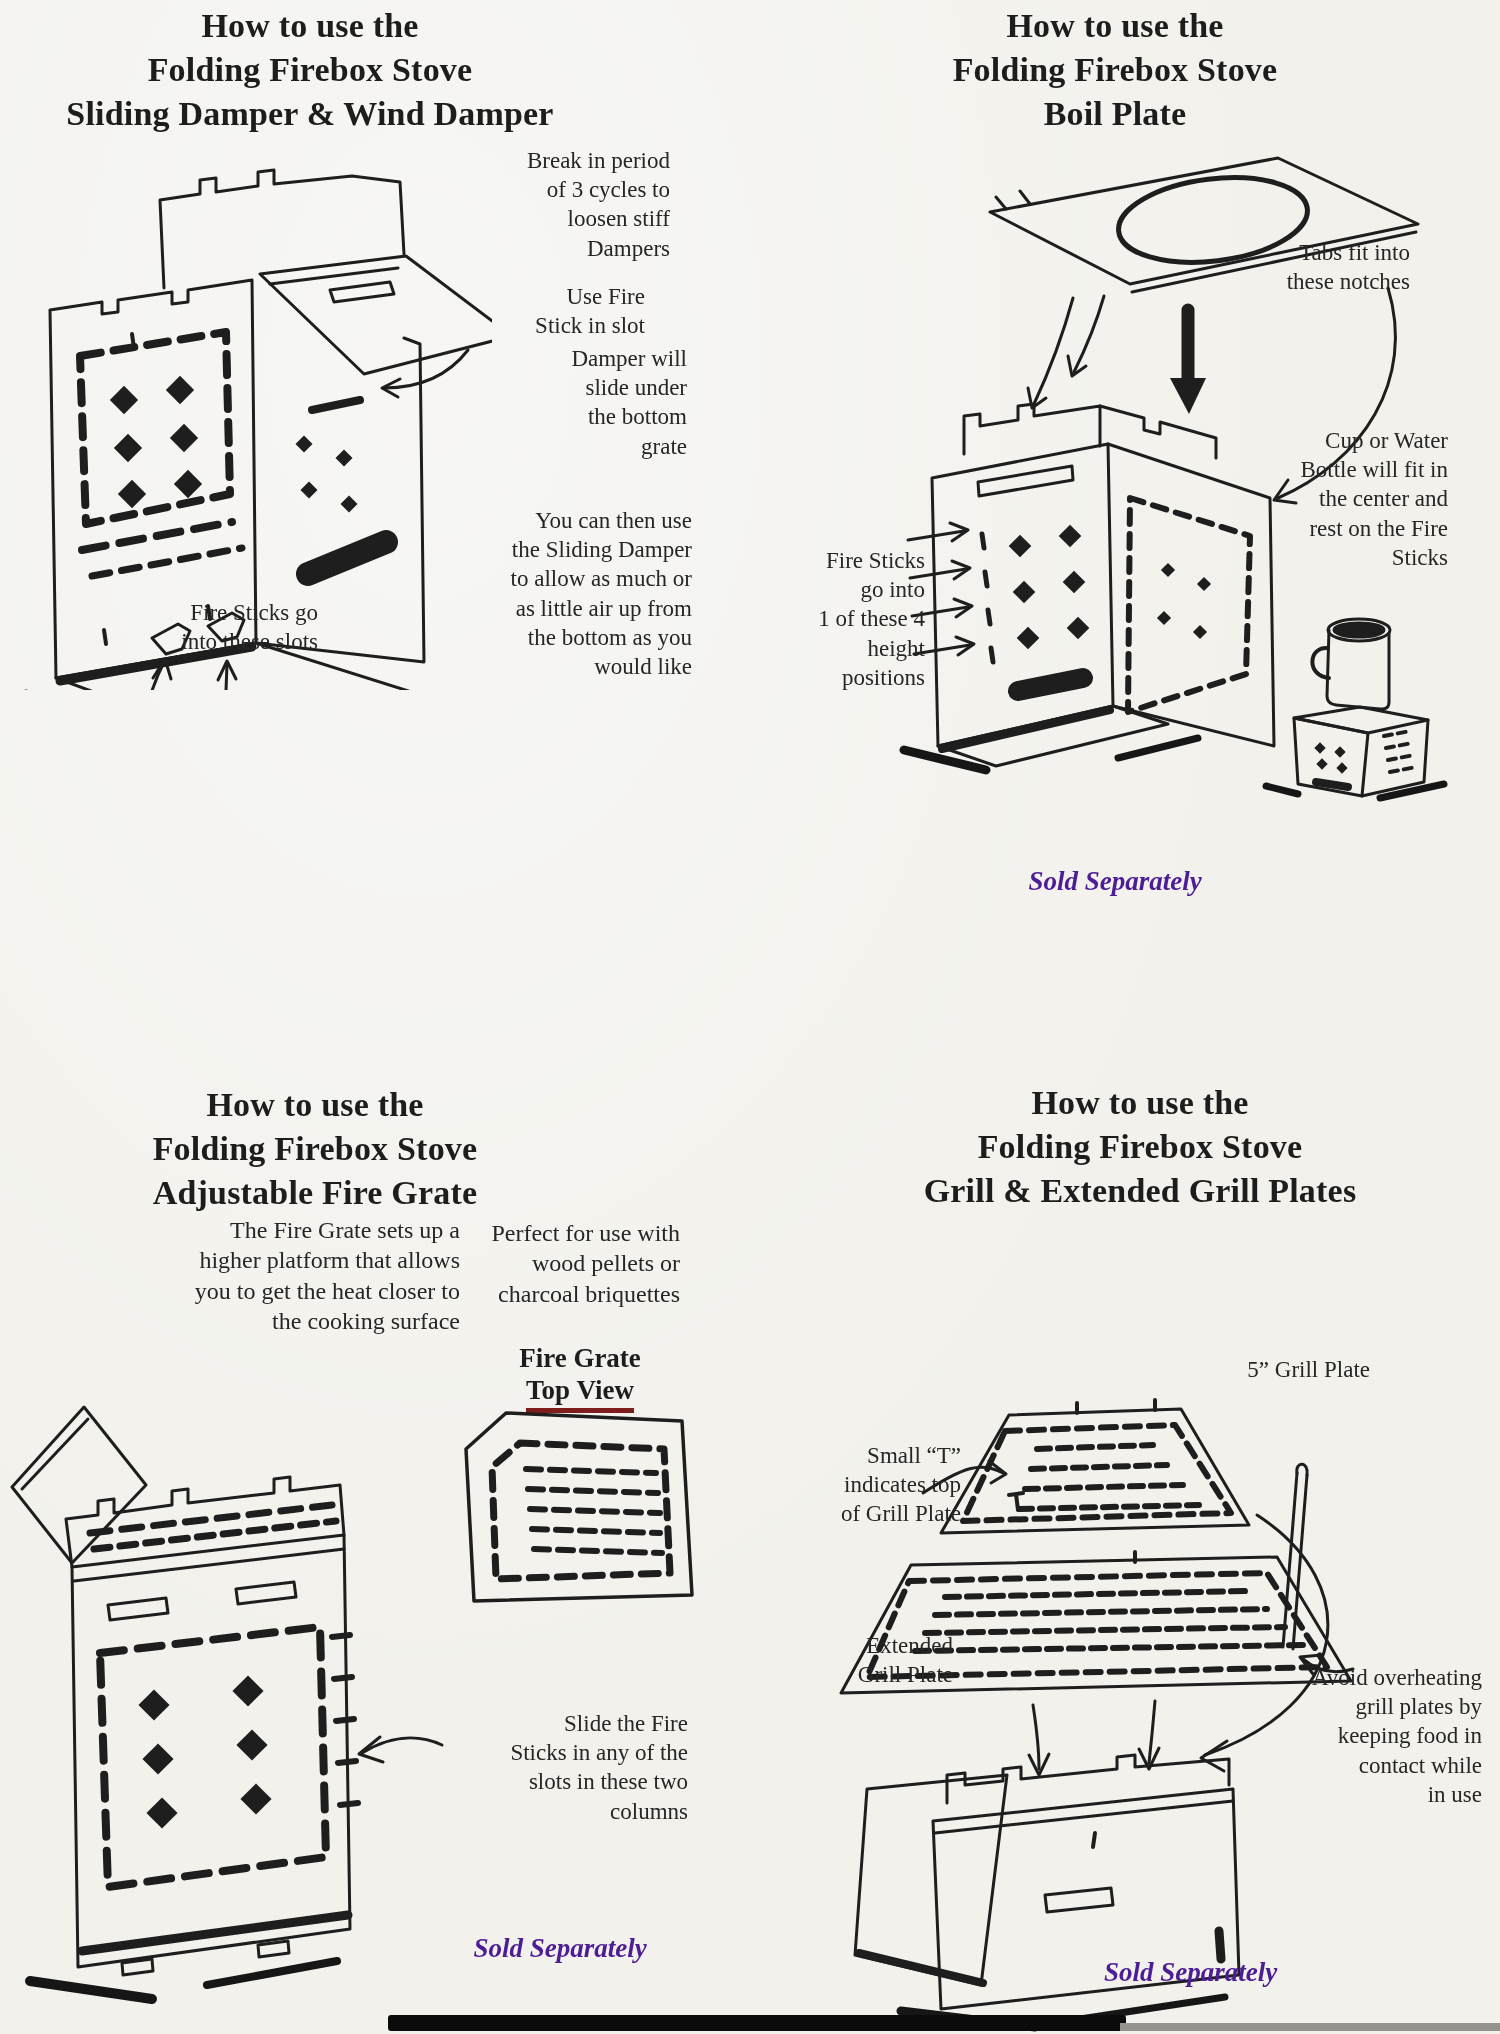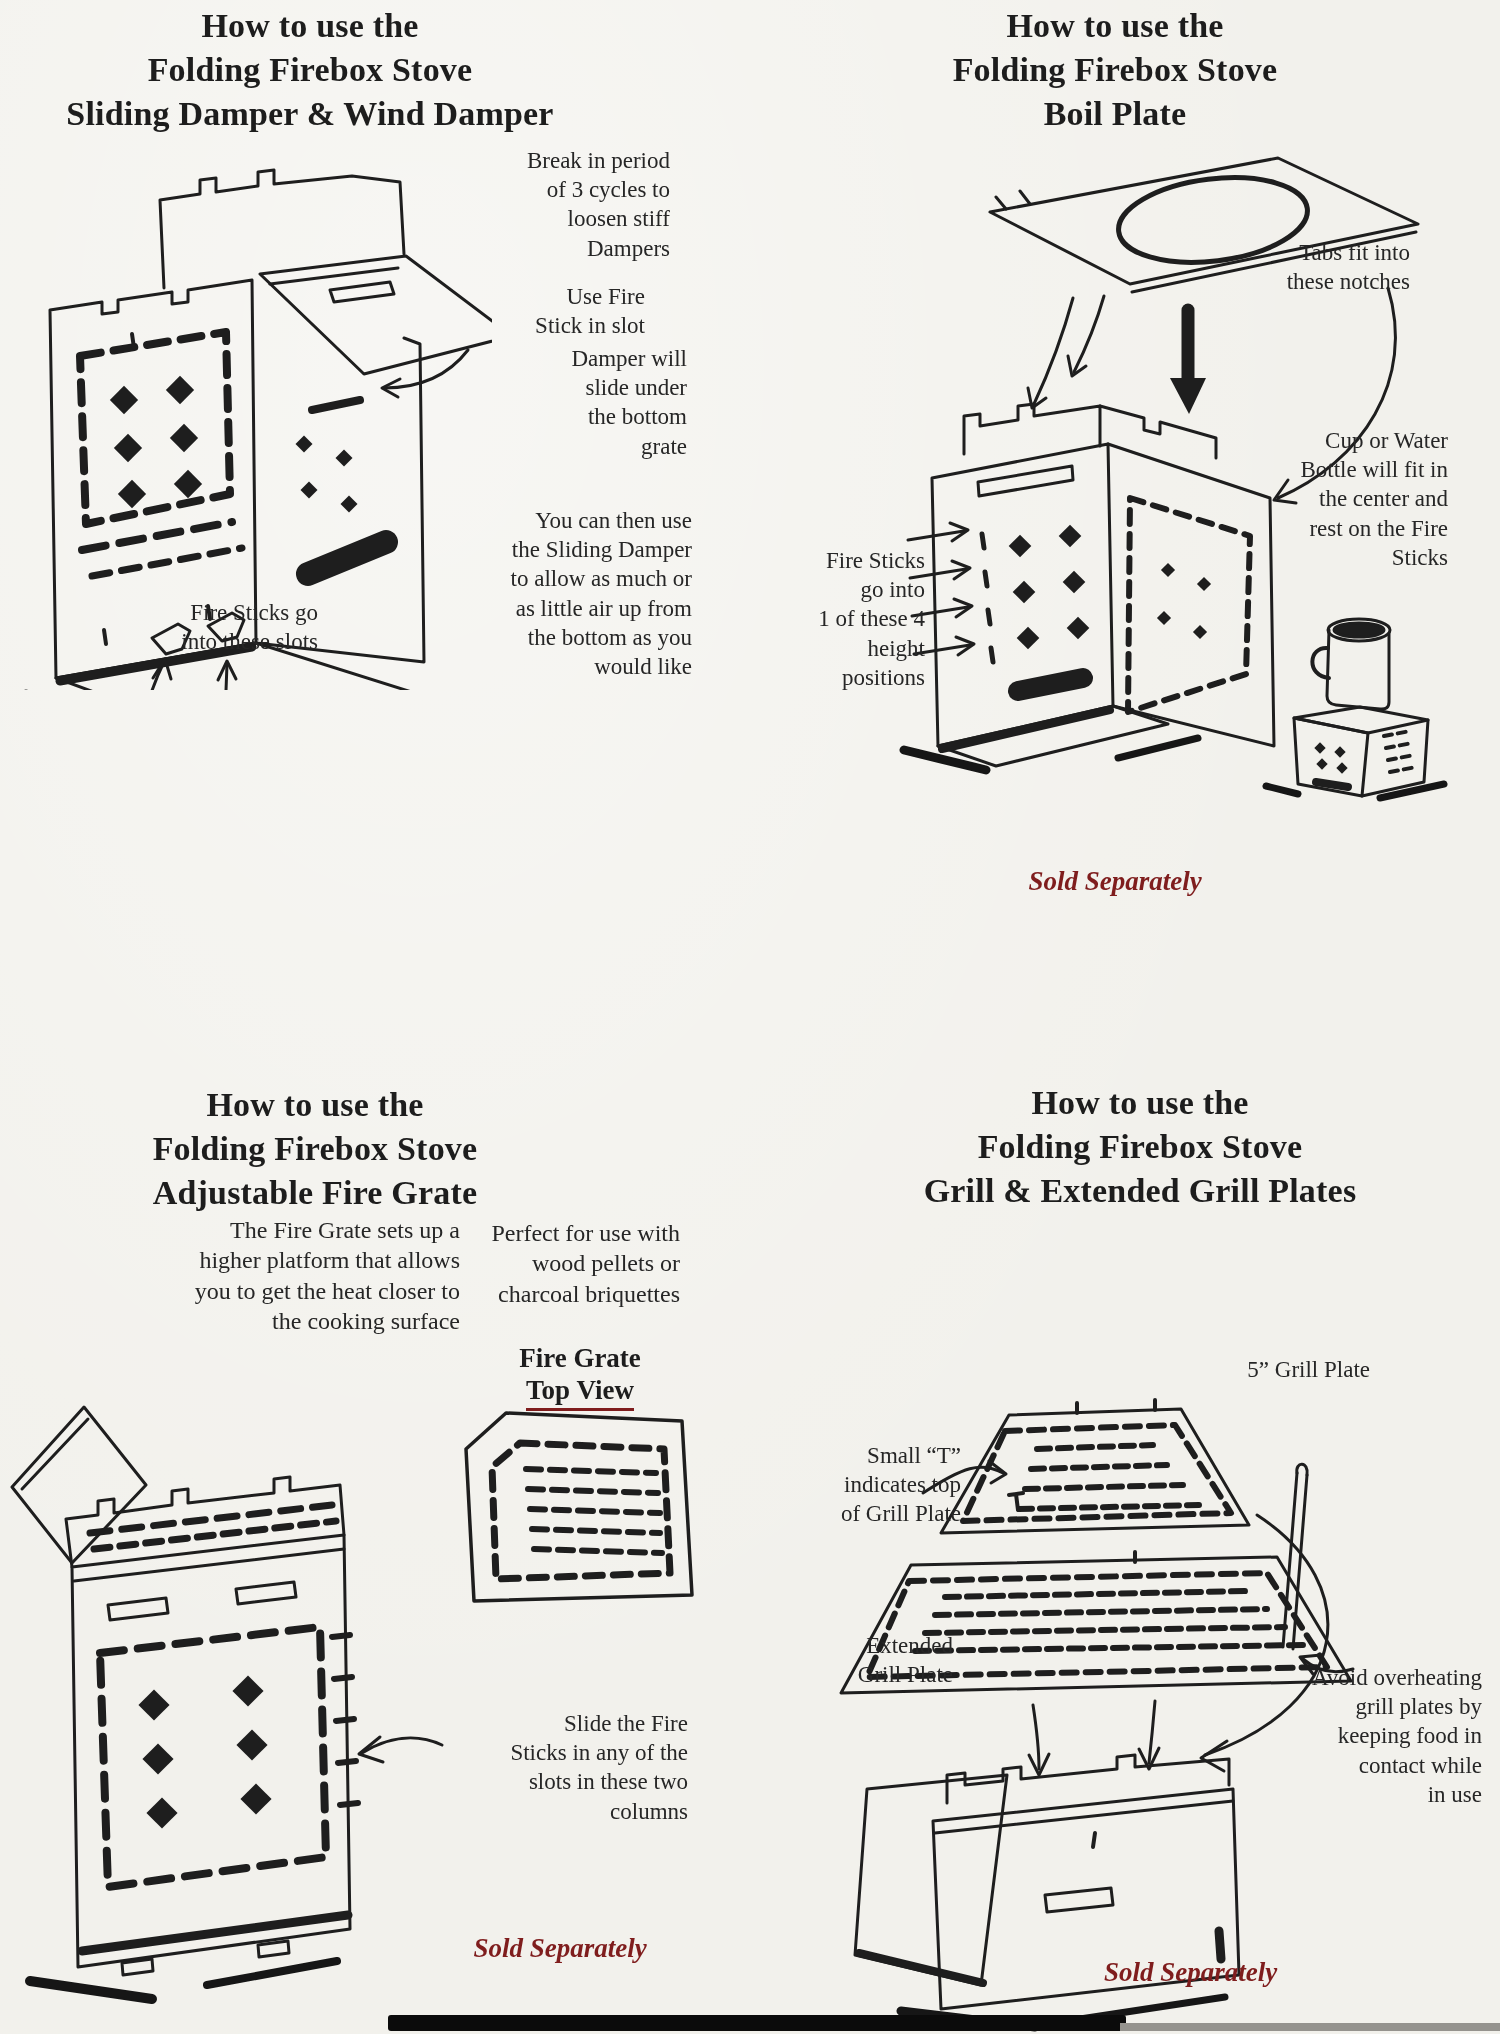--- a/index.html
+++ b/index.html
@@ -15,24 +15,24 @@
   .panel { position:absolute; width:750px; height:1017px; }
   #p1{left:0;top:0} #p2{left:750px;top:0} #p3{left:0;top:1017px} #p4{left:750px;top:1017px}
 
   .title { position:absolute; text-align:center; color:#1d1d1d; }
   .title span { display:block; font-size:34px; line-height:1.3; letter-spacing:.2px; }
 
   .note { position:absolute; text-align:right; font-size:23px; line-height:1.27;
           white-space:pre-line; color:#262626; }
   .intro { font-size:24px; }
   .sold { position:absolute; text-align:center; font-size:27px; font-weight:bold;
-          font-style:italic; color:#7f1d1d; }
+          font-style:italic; color:#4c1d95; }
   .tv-head { position:absolute; text-align:center; font-weight:bold; font-size:27px;
              line-height:1.18; color:#1d1d1d; }
-  .tv-head .u { display:inline-block; border-bottom:3px solid #7f1d1d; padding-bottom:1px; }
+  .tv-head .u { display:inline-block; border-bottom:5px solid #7f1d1d; padding-bottom:1px; }
 
   .art { position:absolute; }
   .art svg { display:block; width:100%; height:100%; }
 
   .scanbar  { position:absolute; left:388px; top:2015px; width:738px; height:16px;
               background:#0b0b0b; border-radius:3px; }
   .scanbar2 { position:absolute; left:1120px; top:2023px; width:380px; height:8px;
               background:#95938e; }
 </style>
 </head>

